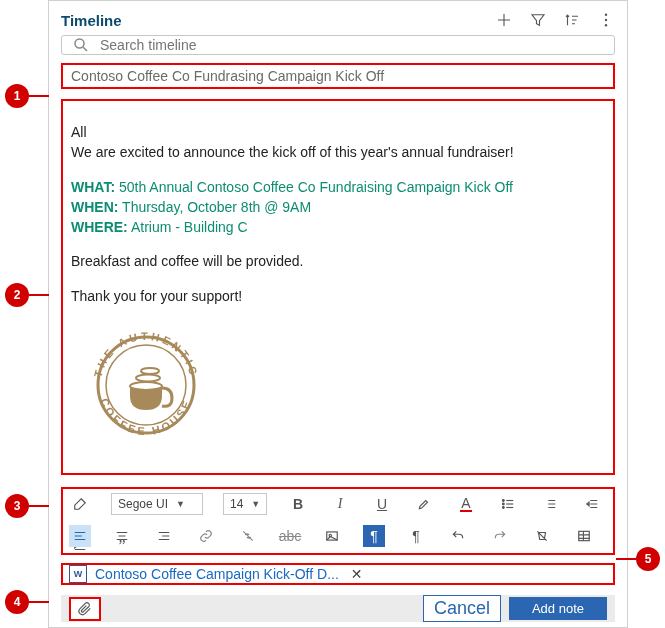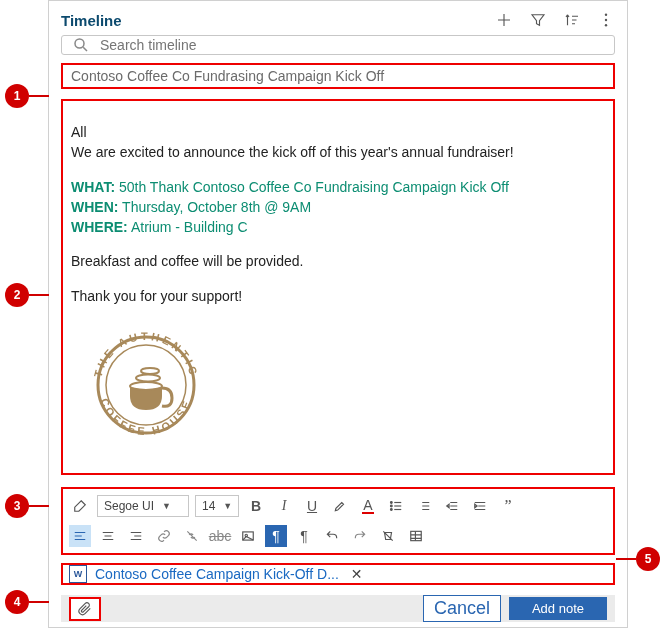--- a/index.html
+++ b/index.html
@@ -13,21 +13,21 @@
   .header-icons { display: flex; gap: 16px; align-items: center; color: #555; }
   .searchbox { margin-top: 6px; height: 34px; border: 1px solid #c7c7c7; border-radius: 3px; display: flex; align-items: center; padding: 0 10px; color: #888; gap: 8px; }
   .searchbox input { border: none; outline: none; flex: 1; font-size: 14px; color: #333; background: transparent; }
   .redbox { border: 2px solid #ee0000; }
   .title-box { margin-top: 8px; height: 30px; padding: 3px 8px; color: #6b6b6b; font-size: 14px; }
   .body-box { margin-top: 10px; flex: none; padding: 21px 8px 8px 8px; font-size: 14px; color: #222; line-height: 1.45; }
   .body-box .teal { color: #0c8d72; font-weight: 600; }
   .body-box .teal-val { color: #0c8d72; font-weight: 400; }
   .logo-wrap { margin-top: 4px; }
   .toolbar-box { margin-top: 12px; padding: 4px 6px 4px 6px; }
-  .tb-row { display: flex; align-items: center; gap: 6px; flex-wrap: wrap; height: 26px; }
+  .tb-row { display: flex; align-items: center; gap: 20px; flex-wrap: wrap; height: 26px; }
   .tb-row + .tb-row { margin-top: 4px; }
   .tb-sel { height: 22px; border: 1px solid #c7c7c7; background: #fff; display: flex; align-items: center; padding: 0 6px; font-size: 12px; gap: 8px; color: #444; cursor: pointer; }
   .tb-sel .caret { font-size: 9px; color: #555; }
   .tb-btn { width: 22px; height: 22px; display:flex; align-items:center; justify-content:center; color:#555; cursor:pointer; font-size:14px; }
   .tb-btn.active { background:#c9e2f7; }
   .tb-btn svg { pointer-events:none; }
   .attach-row { margin-top: 8px; height: 26px; display: flex; align-items: center; padding: 0 6px; gap: 8px; }
   .word-icon { width:18px; height:18px; border:1px solid #2a579a; background:#fff; display:flex; align-items:center; justify-content:center; color:#2a579a; font-size:9px; font-weight:700; }
   .attach-name { color: #1a69c2; font-size: 14px; }
   .attach-x { color:#444; font-size:14px; cursor:pointer; margin-left:4px;}
@@ -98,21 +98,21 @@
       </span>
       <input type="text" placeholder="Search timeline" style="">
     </div>
 
     <div class="redbox title-box">Contoso Coffee Co Fundrasing Campaign Kick Off</div>
 
     <div class="redbox body-box">
       <div>All</div>
       <div>We are excited to announce the kick off of this year's annual fundraiser!</div>
       <div style="height:14px"></div>
-      <div><span class="teal">WHAT:</span> <span class="teal-val">50th Thank Contoso Coffee Co Fundraising Campaign Kick Off</span></div>
+      <div><span class="teal">WHAT:</span> <span class="teal-val">50th Annual Contoso Coffee Co Fundraising Campaign Kick Off</span></div>
       <div><span class="teal">WHEN:</span> <span class="teal-val">Thursday, October 8th @ 9AM</span></div>
       <div><span class="teal">WHERE:</span> <span class="teal-val">Atrium - Building C</span></div>
       <div style="height:14px"></div>
       <div>Breakfast and coffee will be provided.</div>
       <div style="height:14px"></div>
       <div>Thank you for your support!</div>
       <div class="logo-wrap">
         <svg width="150" height="150" viewBox="0 0 150 150">
           <defs>
             <path id="arcTop" d="M 30 75 A 45 45 0 0 1 120 75" fill="none"></path>

